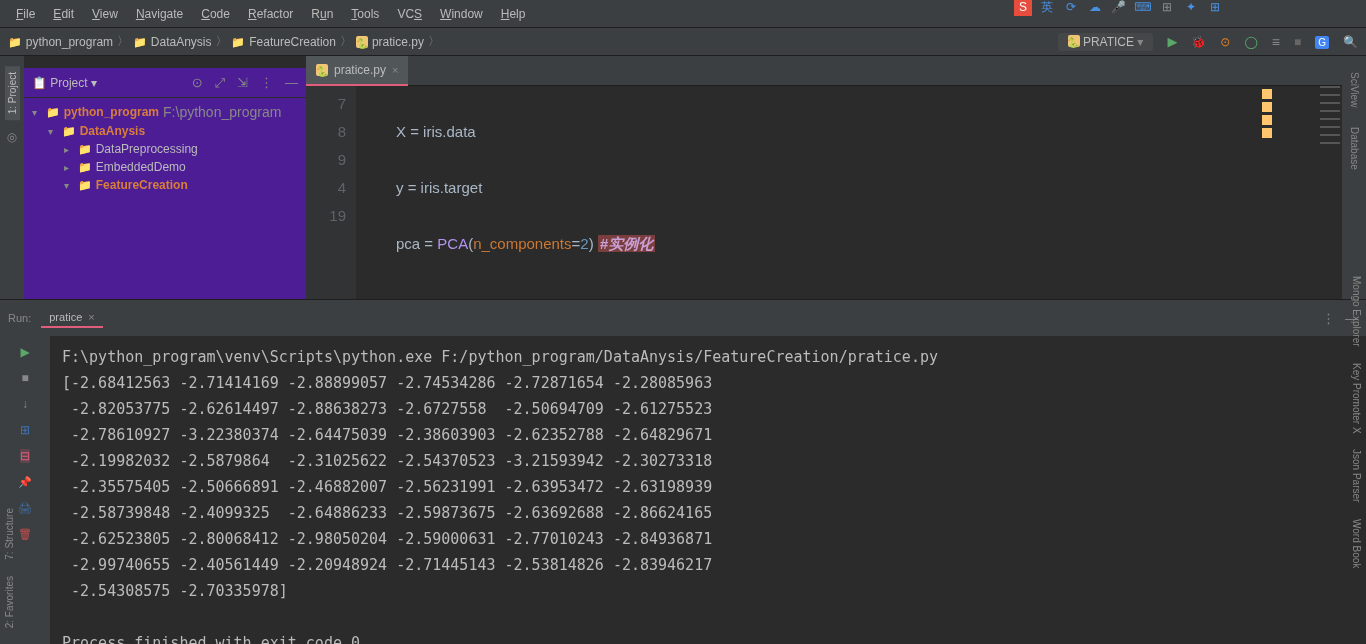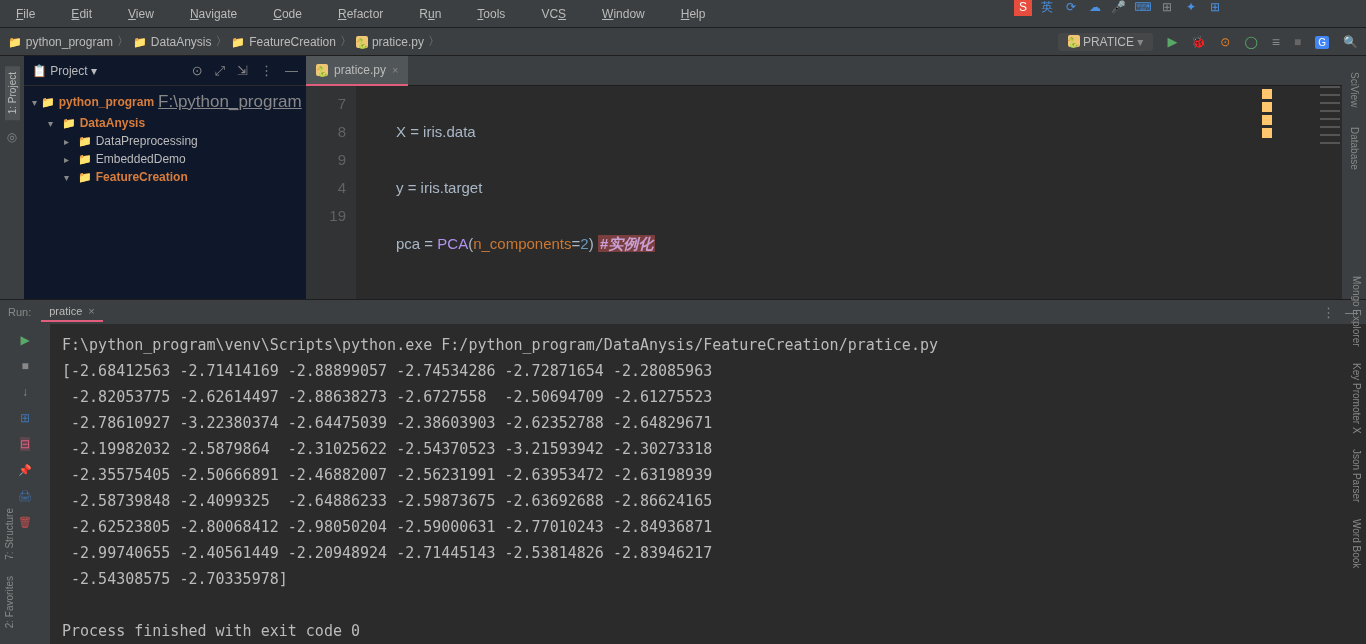--- a/index.html
+++ b/index.html
@@ -1,17 +1,17 @@
 <!DOCTYPE html>
 <html><head>
 <meta charset="utf-8">
 <style>
 * { margin: 0; padding: 0; box-sizing: border-box; font-family: "Segoe UI", sans-serif; }
 body { background: #2b2b2b; color: #bbb; font-size: 12px; overflow: hidden; width: 1366px; height: 644px; position: relative; }
-.menubar { height: 28px; display: flex; align-items: center; padding: 0 8px; gap: 20px; border-bottom: 1px solid #1e1e1e; background: #3c3f41; }
+.menubar { height: 28px; display: flex; align-items: center; padding: 0 8px; gap: 2px; border-bottom: 1px solid #1e1e1e; background: #3c3f41; }
 .menubar span { padding: 4px 8px; cursor: pointer; }
 .menubar span u { text-decoration: underline; }
 .breadcrumb-bar { height: 28px; display: flex; align-items: center; padding: 0 8px; background: #3c3f41; border-bottom: 1px solid #1e1e1e; gap: 4px; }
 .breadcrumb-bar .crumb { display: flex; align-items: center; gap: 4px; }
 .folder-icon::before { content: "📁"; font-size: 11px; }
 .py-icon { width: 12px; height: 12px; background: #f0c674; border-radius: 2px; display: inline-block; }
 .py-icon::before { content: "🐍"; font-size: 10px; }
 .chev { color: #888; }
 .toolbar-right { margin-left: auto; display: flex; align-items: center; gap: 14px; }
 .run-config { background: #454748; padding: 2px 10px; border-radius: 3px; }
@@ -20,31 +20,31 @@
 .tb-dot::before { content: "⊙"; color: #e67e22; }
 .tb-circle::before { content: "◯"; color: #59a869; }
 .tb-lines::before { content: "≡"; color: #888; font-size: 14px; }
 .tb-stop::before { content: "■"; color: #666; }
 .tb-git::before { content: "G"; background: #4285f4; color: white; padding: 1px 3px; border-radius: 2px; font-size: 10px; }
 .tb-search::before { content: "🔍"; font-size: 12px; }
 .main-area { display: flex; height: 243px; }
 .left-sidebar { width: 24px; background: #3c3f41; display: flex; flex-direction: column; align-items: center; padding-top: 10px; gap: 10px; }
 .sidebar-tab { writing-mode: vertical-rl; transform: rotate(180deg); font-size: 10px; color: #888; padding: 6px 2px; cursor: pointer; }
 .sidebar-tab.active { background: #4e5254; color: #bbb; }
-.project-panel { width: 282px; background: #0f172a; display: flex; flex-direction: column; }
+.project-panel { width: 282px; background: #4c1d95; display: flex; flex-direction: column; margin-top: 12px; }
 .project-header { height: 30px; display: flex; align-items: center; padding: 0 8px; border-bottom: 1px solid #2b2b2b; gap: 6px; }
 .project-header .icons { margin-left: auto; display: flex; gap: 12px; color: #888; }
 .project-header .icons span { cursor: pointer; font-size: 13px; }
 .tree { padding: 4px 0; font-size: 12px; overflow-y: auto; flex: 1; }
 .tree-item { display: flex; align-items: center; padding: 2px 6px; gap: 4px; cursor: pointer; white-space: nowrap; }
 .tree-arrow { width: 10px; color: #888; font-size: 10px; }
 .tree-folder::before { content: "📁"; font-size: 11px; }
 .tree-py-file::before { content: "🐍"; font-size: 10px; }
 .bold-orange { color: #d87d3c; font-weight: bold; }
-.path-gray { color: #888; font-size: 17px; text-decoration: underline; }
+.path-gray { color: #888; font-size: 14px; }
 .editor-panel { flex: 1; display: flex; flex-direction: column; background: #2b2b2b; position: relative; }
 .editor-tabs { height: 30px; display: flex; align-items: center; background: #3c3f41; border-bottom: 1px solid #1e1e1e; }
 .editor-tab { height: 30px; display: flex; align-items: center; gap: 6px; padding: 0 10px; background: #515658; border-bottom: 2px solid #e05e7c; position: relative; }
 .editor-tab .close { color: #888; font-size: 11px; cursor: pointer; }
 .editor-body { flex: 1; display: flex; font-family: "Consolas", monospace; font-size: 15px; overflow: hidden; }
 .gutter { width: 50px; background: #313335; color: #606366; text-align: right; padding: 4px 10px 0 0; line-height: 28px; }
 .code-lines { flex: 1; padding: 4px 0; line-height: 28px; white-space: pre; }
 .code-lines .line { padding-left: 40px; }
 .kw-var { color: #a9b7c6; }
 .kw-call { color: #b392f0; }
@@ -55,21 +55,21 @@
 .minimap { position: absolute; right: 0; top: 30px; width: 80px; height: 120px; }
 .yellow-block { width: 10px; height: 10px; background: #ffc66d; margin: 3px 0; }
 .minimap .stack { position: absolute; top: 0; left: 0; }
 .minimap .lines { position: absolute; top: 0; right: 2px; display: flex; flex-direction: column; gap: 6px; }
 .minimap .dash { width: 20px; height: 2px; background: #555; }
 .overlay-text { position: absolute; right: 90px; top: 20px; font-family: monospace; font-size: 28px; font-weight: bold; color: #3cf33c; letter-spacing: 2px; text-align: right; }
 .overlay-o { font-size: 48px; line-height: 40px; }
 .right-sidebar { width: 24px; background: #3c3f41; display: flex; flex-direction: column; align-items: center; padding-top: 10px; }
 .right-tab { writing-mode: vertical-rl; font-size: 10px; color: #888; padding: 6px 2px; cursor: pointer; }
 .run-panel { background: #2b2b2b; border-top: 1px solid #1e1e1e; }
-.run-header { height: 24px; display: flex; align-items: center; padding: 9px 8px; background: #3c3f41; gap: 10px; justify-content: space-between; }
+.run-header { height: 36px; display: flex; align-items: center; padding: 9px 8px; background: #3c3f41; gap: 10px; justify-content: space-between; }
 .run-title { font-size: 11px; color: #888; }
 .run-tab-name { padding: 3px 8px; border-bottom: 2px solid #e05e7c; font-size: 11px; }
 .run-tab-name .close { color: #888; margin-left: 6px; }
 .run-header-icons { margin-left: auto; display: flex; gap: 10px; color: #888; font-size: 13px; }
 .run-body { display: flex; height: 330px; }
 .run-gutter { width: 50px; background: #3c3f41; display: flex; flex-direction: column; align-items: center; padding-top: 8px; gap: 10px; }
 .run-gutter div { cursor: pointer; width: 16px; height: 16px; display: flex; align-items: center; justify-content: center; }
 .rg-play::before { content: "▶"; color: #59a869; }
 .rg-stop::before { content: "■"; color: #888; }
 .rg-down::before { content: "↓"; color: #888; }

